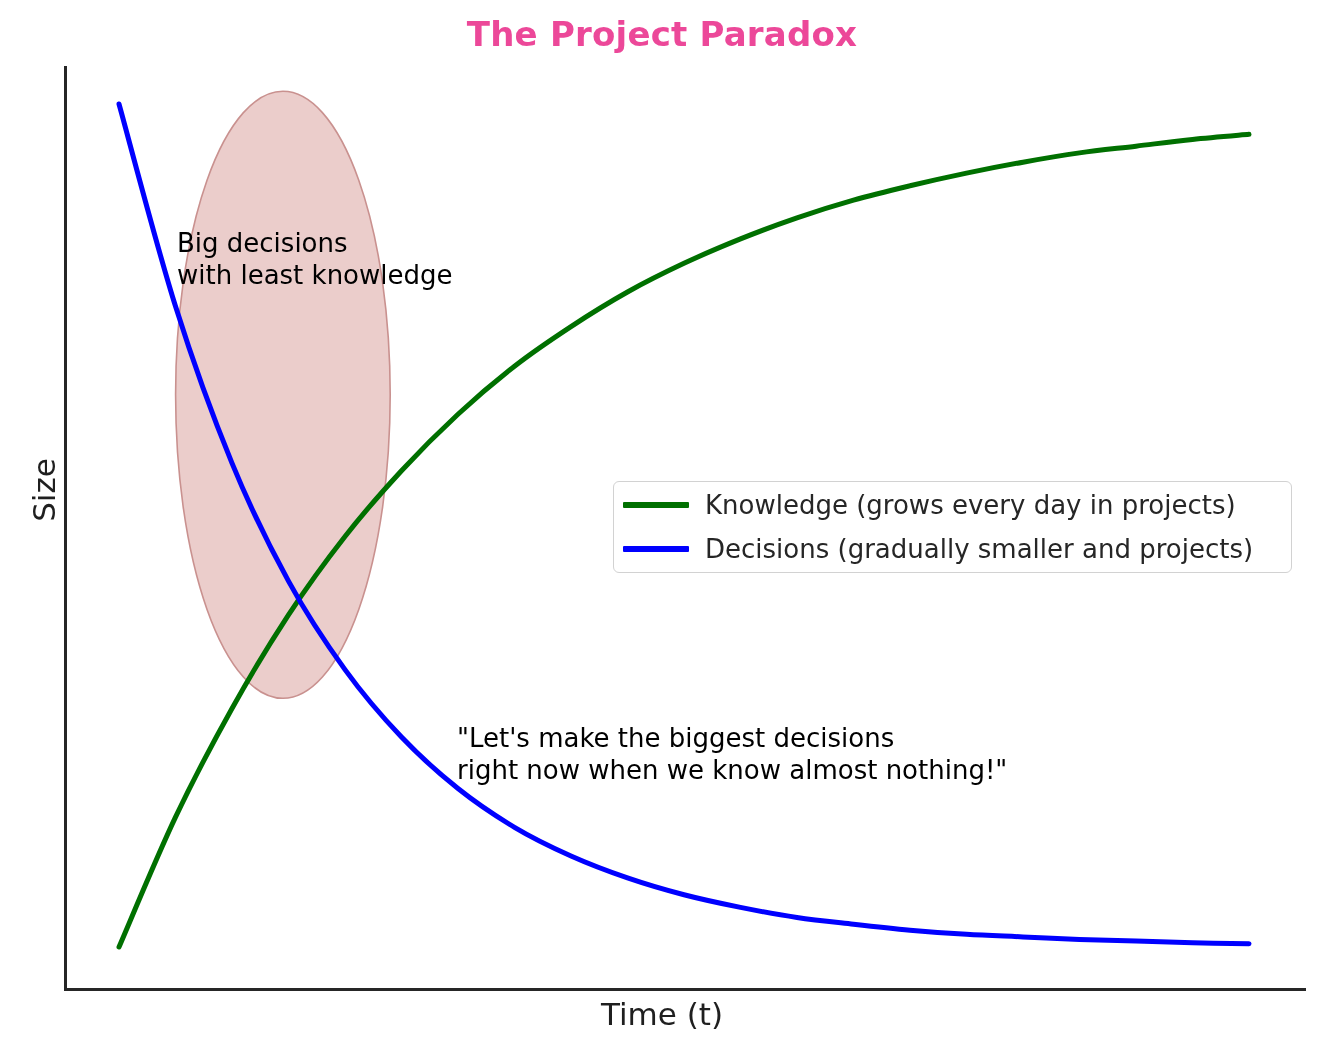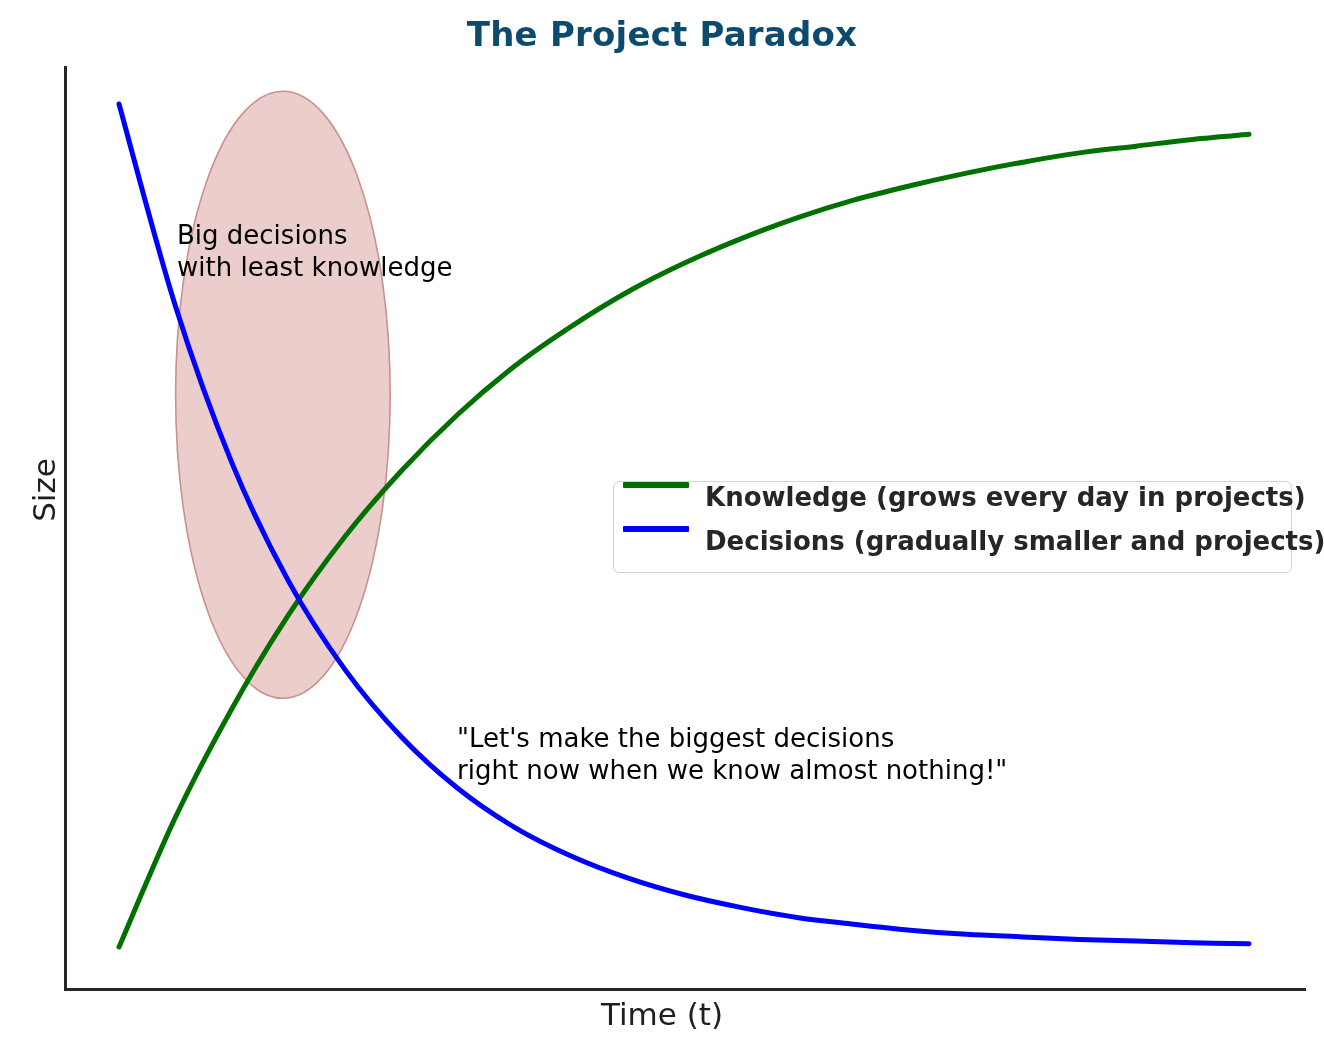--- a/index.html
+++ b/index.html
@@ -27,21 +27,21 @@
   }
   .fig-title {
     position: absolute;
     left: 0;
     top: 14px;
     width: 1324px;
     text-align: center;
     font-family: "DejaVu Sans", sans-serif;
     font-size: 34px;
     font-weight: bold;
-    color: #0c4a6e;
+    color: #ec4899;
     letter-spacing: 0.2px;
   }
   .axis-label-x {
     position: absolute;
     left: 0;
     top: 996px;
     width: 1324px;
     text-align: center;
     font-size: 31px;
     color: #1f1f1f;
@@ -59,21 +59,21 @@
   }
   .annot {
     position: absolute;
     font-size: 26px;
     color: #000000;
     line-height: 1.22;
     white-space: pre;
   }
   .annot-ellipse {
     left: 177px;
-    top: 220px;
+    top: 228px;
   }
   .annot-quote {
     left: 457px;
     top: 723px;
   }
   .legend-box {
     position: absolute;
     left: 613px;
     top: 481px;
     width: 679px;
@@ -82,22 +82,21 @@
     border: 1.4px solid #d2d2d2;
     border-radius: 6px;
     box-sizing: border-box;
   }
   .legend-row {
     position: absolute;
     left: 0;
     height: 46px;
     width: 100%;
     display: flex;
-    align-items: flex-start;
-    font-weight: bold;
+    align-items: center;
   }
   .legend-row.r0 { top: 0px; }
   .legend-row.r1 { top: 44px; }
   .legend-swatch {
     margin-left: 9px;
     width: 66px;
     height: 6px;
     border-radius: 1px;
     flex: 0 0 auto;
   }

